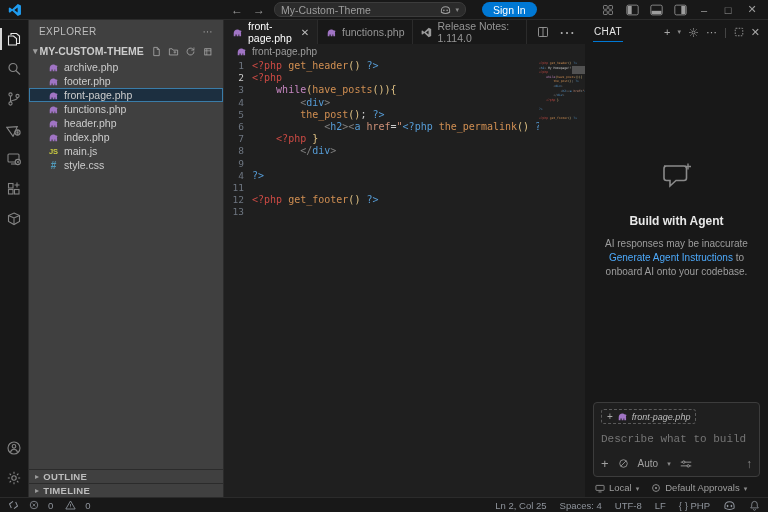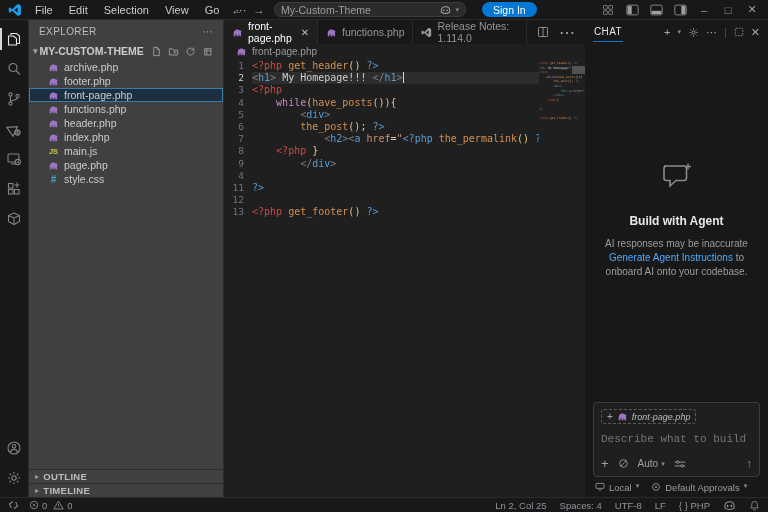--- a/index.html
+++ b/index.html
@@ -88,50 +88,42 @@
   .chip { display:flex; align-items:center; gap:4px; border:1px dashed #5a5a5a; border-radius:3px;
     padding:1px 5px; font-size:9px; color:#bdbdbd;}
   .chip .plus { color:#a8a8a8; font-size:10px;}
   .chip .fname { font-style:italic; }
   .chat-placeholder { border:none; background:transparent; color:#8a8a8a; font-size:11px; margin-top:9px; width:100%;
     font-family:Liberation Mono, monospace; outline:none;}
   .chat-controls { display:flex; align-items:center; gap:9px; margin-top:10px; color:#a0a0a0; font-size:10px;}
   .chat-controls .send { margin-left:auto; color:#8a8a8a; font-size:12px;}
   .chat-footer { height:18px; display:flex; align-items:center; gap:12px; padding:0 10px 2px 10px;
     font-size:9.5px; color:#9d9d9d; flex:0 0 18px;}
-  .chat-footer .item { display:flex; align-items:flex-start; gap:4px;}
+  .chat-footer .item { display:flex; align-items:flex-end; gap:4px;}
   .chev-sm { font-size:7px; color:#8a8a8a; }
 
   
   .statusbar { height:15px; background:#181818; border-top:1px solid #2b2b2b; display:flex; align-items:center;
     font-size:9.5px; color:#8f949c; padding:0 8px; flex:0 0 15px;}
   .sb-left { display:flex; align-items:center; gap:10px; }
   .sb-right { margin-left:auto; display:flex; align-items:center; gap:13px; }
-  .sb-item { display:flex; align-items:center; gap:3px; }
+  .sb-item { display:flex; align-items:center; gap:9px; }
   svg.ic { display:block; }
 </style>
 </head>
 <body>
 
 <div id="app">
 
   <div class="titlebar">
     <span class="tb-logo">
       <svg class="ic" width="14" height="14" viewBox="0 0 16 16">
           <path fill="#1f9cf0" d="M11.2 1.2L4.8 7.1 2.1 5 0.9 5.6v4.8l1.2.6 2.7-2.1 6.4 5.9 3.6-1.7V2.9zM11 5.2v5.6L7.2 8z"></path>
         </svg>
     </span>
-    <div class="menus" id="menus">
-        <span class="menu-item">File</span>
-        <span class="menu-item">Edit</span>
-        <span class="menu-item">Selection</span>
-        <span class="menu-item">View</span>
-        <span class="menu-item">Go</span>
-        <span class="menu-item">···</span>
-      </div>
     <div class="tb-center">
       <span class="nav-arrow">←</span>
       <span class="nav-arrow">→</span>
       <div class="cmd">
         <span class="grow">My-Custom-Theme</span>
         <span style="margin-right:4px;">
           <svg class="ic" width="11" height="10" viewBox="0 0 12 10">
               <path fill="none" stroke="#9d9d9d" stroke-width="1.1" d="M1.5 5.5C1.5 3 3 1.5 6 1.5S10.5 3 10.5 5.5v2c-1.5 1-2.8 1.3-4.5 1.3S3 8.5 1.5 7.5z"></path>
               <circle cx="4.2" cy="5.4" r=".9" fill="#9d9d9d"></circle>
               <circle cx="7.8" cy="5.4" r=".9" fill="#9d9d9d"></circle>
@@ -324,28 +316,20 @@
                 <path fill="#a074c4" d="M2.5 12V7.2C2.5 4.2 4.8 2 7.8 2c1.7 0 3.1.8 4 2 .5-.4 1.2-.3 1.6.1.5.5.5 1.3-.1 1.7l-.4.3c.2.5.3 1 .3 1.6V12h-2.6V9.4H9.4V12H6.8V9.4H5.1V12z"></path>
               </svg>
             </span>
             <span>index.php</span>
           </div>
           <div class="file-item">
             <span class="file-icon">
               <span style="color:#cbcb41;font-size:7.5px;font-weight:bold;font-family:'Liberation Sans',sans-serif;">JS</span>
             </span>
             <span>main.js</span>
-          </div>
-          <div class="file-item">
-            <span class="file-icon">
-              <svg width="11" height="9" viewBox="0 0 16 13">
-                <path fill="#a074c4" d="M2.5 12V7.2C2.5 4.2 4.8 2 7.8 2c1.7 0 3.1.8 4 2 .5-.4 1.2-.3 1.6.1.5.5.5 1.3-.1 1.7l-.4.3c.2.5.3 1 .3 1.6V12h-2.6V9.4H9.4V12H6.8V9.4H5.1V12z"></path>
-              </svg>
-            </span>
-            <span>page.php</span>
           </div>
           <div class="file-item">
             <span class="file-icon">
               <span style="color:#519aba;font-size:10px;font-weight:bold;">#</span>
             </span>
             <span>style.css</span>
           </div>
         </div>
       <div class="sb-spacer"></div>
       <div class="sb-section">
@@ -417,23 +401,20 @@
             <div class="ln">8</div>
             <div class="ln">9</div>
             <div class="ln">4</div>
             <div class="ln">11</div>
             <div class="ln">12</div>
             <div class="ln">13</div>
           </div>
         <div class="code-col" id="code-col">
             <div class="code-line">
               <pre><span style="color:#cb4a44">&lt;?php</span><span style="color:#cccccc"> </span><span style="color:#d18f52">get_header</span><span style="color:#dfc184">()</span><span style="color:#cccccc"> </span><span style="color:#569cd6">?&gt;</span></pre>
-            </div>
-            <div class="code-line cur">
-              <pre><span style="color:#808080">&lt;</span><span style="color:#569cd6">h1</span><span style="color:#808080">&gt;</span><span style="color:#cccccc"> My Homepage!!! </span><span style="color:#808080">&lt;/</span><span style="color:#569cd6">h1</span><span style="color:#808080">&gt;</span><span class="caret"></span></pre>
             </div>
             <div class="code-line">
               <pre><span style="color:#cb4a44">&lt;?php</span></pre>
             </div>
             <div class="code-line">
               <pre><span style="color:#cccccc">    </span><span style="color:#c586c0">while</span><span style="color:#dfc184">(</span><span style="color:#d18f52">have_posts</span><span style="color:#dfc184">()</span><span style="color:#dfc184">){</span></pre>
             </div>
             <div class="code-line">
               <pre><span style="color:#cccccc">        </span><span style="color:#808080">&lt;</span><span style="color:#569cd6">div</span><span style="color:#808080">&gt;</span></pre>
             </div>

